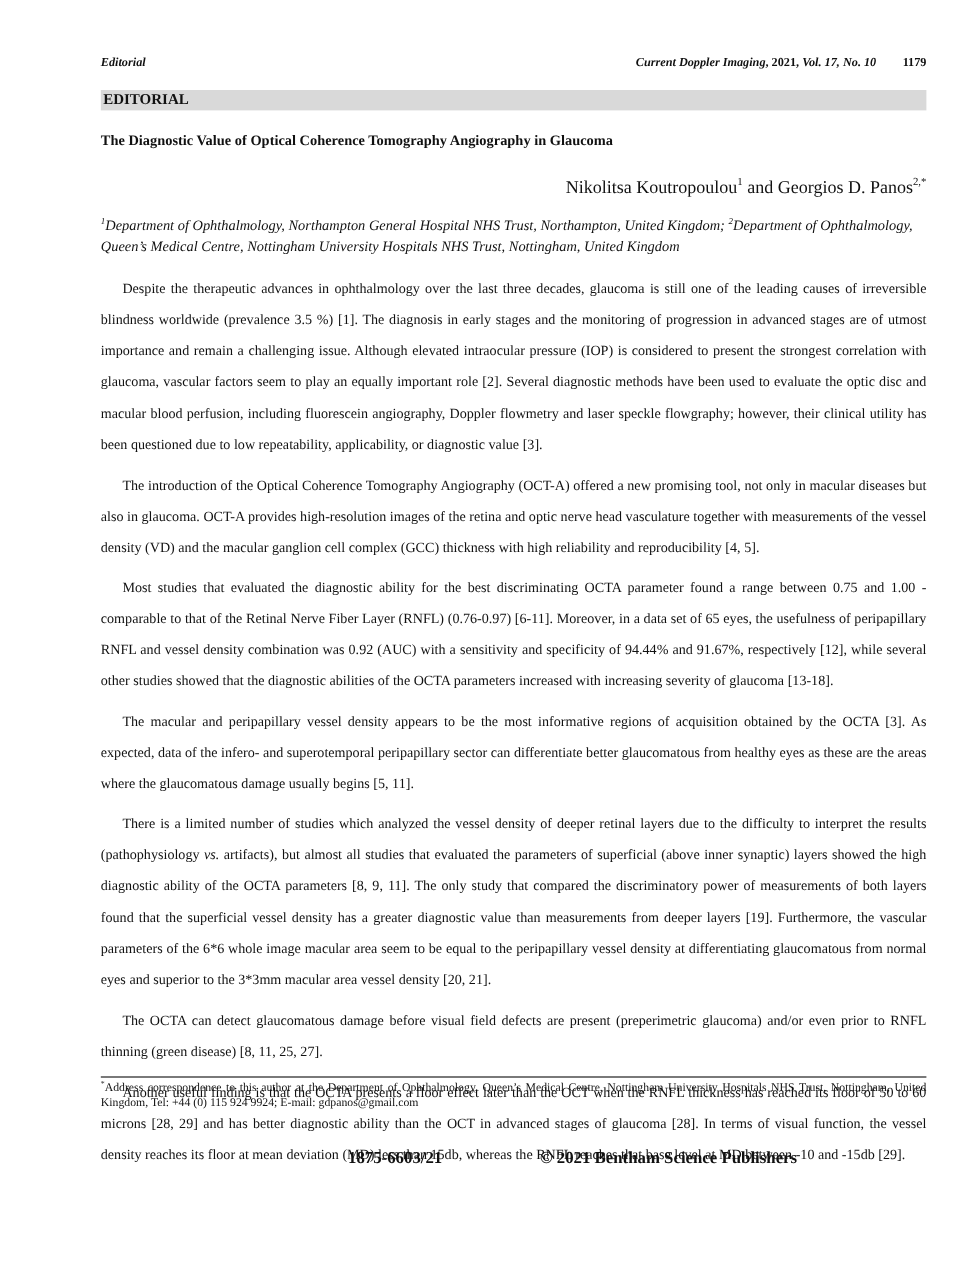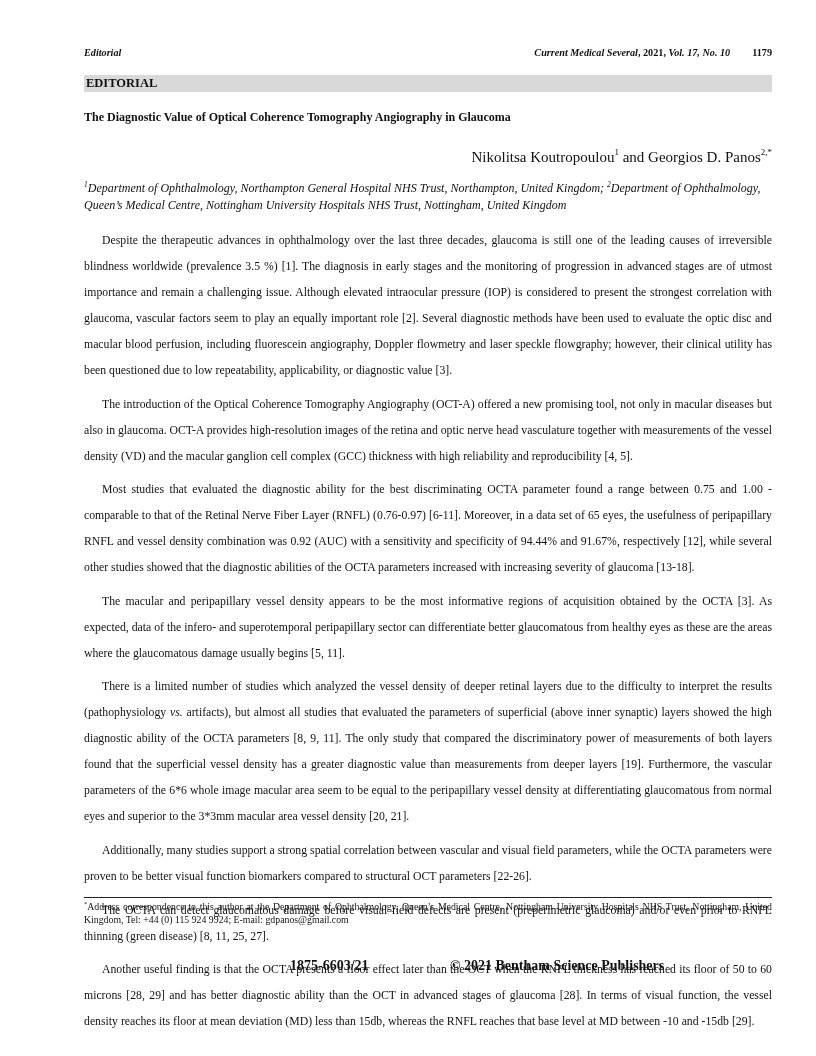--- a/index.html
+++ b/index.html
@@ -59,38 +59,37 @@
     .footer .issn { position: absolute; left: 206px; top: 0; }
     .footer .copy { position: absolute; left: 366px; top: 0; }
   </style>
 </head>
 <body>
 
 <div class="page">
 
   <div class="running-head">
     <span class="left">Editorial</span>
-    <span class="right"><span>Current Medical Several</span><span class="plain">, 2021, </span><span>Vol. 17, No. 10</span><span class="pg">1179</span></span>
+    <span class="right"><span>Current Doppler Imaging</span><span class="plain">, 2021, </span><span>Vol. 17, No. 10</span><span class="pg">1179</span></span>
   </div>
 
   <div class="section-bar">EDITORIAL</div>
 
   <h1 class="title" style="margin:0">The Diagnostic Value of Optical Coherence Tomography Angiography in Glaucoma</h1>
 
   <div class="authors"><span>Nikolitsa Koutropoulou</span><sup>1</sup><span> and </span><span>Georgios D. Panos</span><sup>2,*</sup></div>
 
   <div class="affil"><sup>1</sup><span>Department of Ophthalmology, Northampton General Hospital NHS Trust, Northampton, United Kingdom; </span><sup>2</sup><span>Department of Ophthalmology, Queen’s Medical Centre, Nottingham University Hospitals NHS Trust, Nottingham, United Kingdom</span></div>
 
   <div class="body-text">
     <p>Despite the therapeutic advances in ophthalmology over the last three decades, glaucoma is still one of the leading causes of irreversible blindness worldwide (prevalence 3.5 %) [1]. The diagnosis in early stages and the monitoring of progression in advanced stages are of utmost importance and remain a challenging issue. Although elevated intraocular pressure (IOP) is con­sidered to present the strongest correlation with glaucoma, vascular factors seem to play an equally important role [2]. Several diagnostic methods have been used to evaluate the optic disc and macular blood perfusion, including fluorescein angiography, Doppler flowmetry and laser speckle flowgraphy; however, their clinical utility has been questioned due to low repeatability, applicability, or diagnostic value [3].</p>
     <p>The introduction of the Optical Coherence Tomography Angiography (OCT-A) offered a new promising tool, not only in macular diseases but also in glaucoma. OCT-A provides high-resolution images of the retina and optic nerve head vasculature together with measurements of the vessel density (VD) and the macular ganglion cell complex (GCC) thickness with high reli­ability and reproducibility [4, 5].</p>
     <p>Most studies that evaluated the diagnostic ability for the best discriminating OCTA parameter found a range between 0.75 and 1.00 - comparable to that of the Retinal Nerve Fiber Layer (RNFL) (0.76-0.97) [6-11]. Moreover, in a data set of 65 eyes, the usefulness of peripapillary RNFL and vessel density combination was 0.92 (AUC) with a sensitivity and specificity of 94.44% and 91.67%, respectively [12], while several other studies showed that the diagnostic abilities of the OCTA parameters increased with increasing severity of glaucoma [13-18].</p>
     <p>The macular and peripapillary vessel density appears to be the most informative regions of acquisition obtained by the OC­TA [3]. As expected, data of the infero- and superotemporal  peripapillary sector can differentiate better glaucomatous from healthy eyes as these are the areas where the glaucomatous damage usually begins [5, 11].</p>
     <p><span>There is a limited number of studies which analyzed the vessel density of deeper retinal layers due to the difficulty to inter­pret the results (pathophysiology </span><i>vs.</i><span> artifacts), but almost all studies that evaluated the parameters of superficial (above inner synaptic) layers showed the high diagnostic ability of the OCTA parameters [8, 9, 11].  The only study that compared the dis­criminatory power of measurements of both layers found that the superficial vessel density has a greater diagnostic value than measurements from deeper layers [19]. Furthermore, the vascular parameters of the 6*6 whole image macular area seem to be equal to the peripapillary vessel density at differentiating glaucomatous from normal eyes and superior to the 3*3mm macular area vessel density [20, 21].</span></p>
-    <p>Additionally, many studies support a strong spatial correlation between vascular and visual field parameters, while the OC­TA parameters were proven to be better visual function biomarkers compared to structural OCT parameters [22-26].</p>
     <p>The OCTA can detect glaucomatous damage before visual field defects are present (preperimetric glaucoma) and/or even prior to RNFL thinning (green disease) [8, 11, 25, 27].</p>
     <p>Another useful finding is that the OCTA presents a floor effect later than the OCT when the RNFL thickness has reached its floor of 50 to 60 microns [28, 29] and has better diagnostic ability than the OCT in advanced stages of glaucoma [28]. In terms of visual function, the vessel density reaches its floor at mean deviation (MD) less than 15db, whereas the RNFL reaches that base level at MD between -10 and -15db [29].</p>
   </div>
 
   <div class="footnote-rule"></div>
   <div class="footnote"><sup>*</sup><span>Address correspondence to this author at the Department of Ophthalmology, Queen’s Medical Centre, Nottingham University Hospitals NHS Trust, Notting­ham, United Kingdom, Tel: +44 (0) 115 924 9924; E-mail: gdpanos@gmail.com</span></div>
 
   <div class="footer">
     <span class="issn">1875-6603/21</span>
     <span class="copy">© 2021 Bentham Science Publishers</span>

